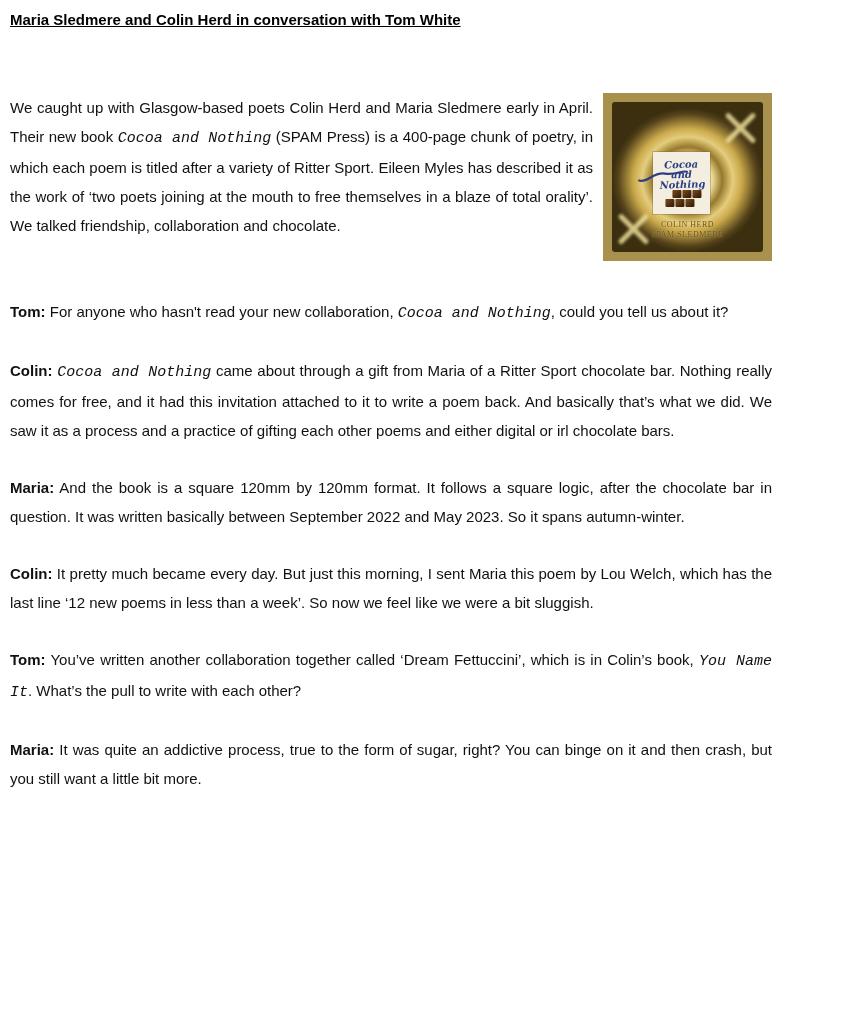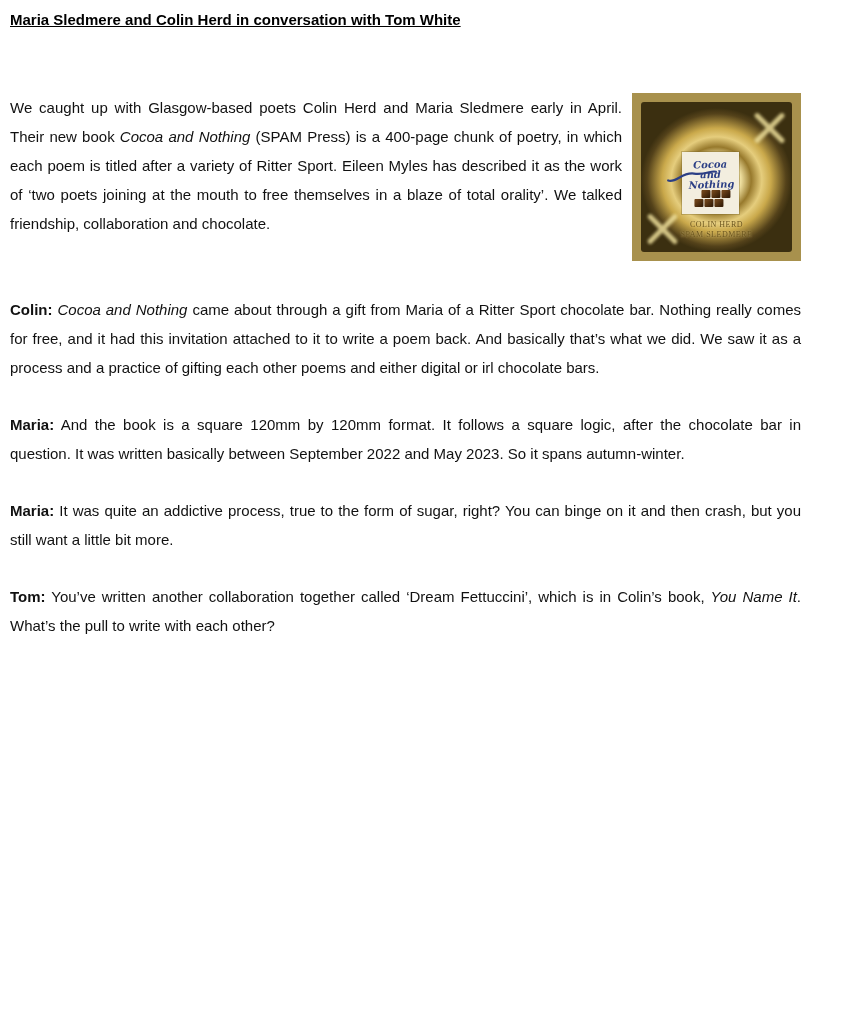--- a/index.html
+++ b/index.html
@@ -4,36 +4,36 @@
 <style>
   html, body { margin: 0; padding: 0; background: #ffffff; }
   body {
     width: 850px; height: 1024px; overflow: hidden;
     font-family: "Liberation Sans", sans-serif;
     color: #111111;
   }
   .page {
     box-sizing: border-box;
     width: 850px; height: 1024px;
-    padding: 8px 49px 0 10px;
+    padding: 8px 78px 0 10px;
   }
   .doc-title {
     font-size: 15px; font-weight: bold; line-height: 24px;
     text-decoration: underline;
     margin: 0 0 61px 0;
     color: #000000;
   }
   .para {
     font-size: 15px; line-height: 29px;
     text-align: justify;
     margin: 0 0 28px 0;
   }
   .para.intro { margin-bottom: 57px; }
   .speaker { font-weight: bold; }
-  .it { font-style: italic; }
+  .it { font-style: italic; font-family: Liberation Mono, monospace; }
 
   
   .cover {
     float: right;
     width: 169px; height: 168px;
     margin: 0 0 10px 10px;
     box-sizing: border-box;
     padding: 9px;
     background: var(--frame, #a8914d);
   }
@@ -138,32 +138,38 @@
         </div>
         <div class="authors">
           <span>COLIN HERD</span><br>
           <span>SPAM SLEDMERE</span>
         </div>
       </div>
     </figure>
     <span><span>We caught up with Glasgow-based poets Colin Herd and Maria Sledmere early in April. Their new book </span><span class="it">Cocoa and Nothing</span><span> (SPAM Press) is a 400-page chunk of poetry, in which each poem is titled after a variety of Ritter Sport. Eileen Myles has described it as the work of ‘two poets joining at the mouth to free themselves in a blaze of total orality’. We talked friendship, collaboration and chocolate.</span></span>
   </div>
 
+  <div class="para">
+    <span class="speaker">Tom:</span><span><span> For anyone who hasn't read your new collaboration, </span><span class="it">Cocoa and Nothing</span><span>, could you tell us about it?</span></span>
+  </div>
 
   <div class="para">
     <span class="speaker">Colin:</span><span><span> </span><span class="it">Cocoa and Nothing</span><span> came about through a gift from Maria of a Ritter Sport chocolate bar. Nothing really comes for free, and it had this invitation attached to it to write a poem back. And basically that’s what we did. We saw it as a process and a practice of gifting each other poems and either digital or irl chocolate bars.</span></span>
   </div>
 
   <div class="para">
     <span class="speaker">Maria:</span><span><span> And the book is a square 120mm by 120mm format. It follows a square logic, after the chocolate bar in question. It was written basically between September 2022 and May 2023. So it spans autumn-winter.</span></span>
   </div>
 
 
-
   <div class="para">
-    <span class="speaker">Maria:</span><span><span> It was quite an addictive process, true to the form of sugar, right? You can binge on it and then crash, but you still want a little bit more.</span></span>
+    <span class="speaker">Colin:</span><span><span> It pretty much became every day. But just this morning, I sent Maria this poem by Lou Welch, which has the last line ‘12 new poems in less than a week’. So now we feel like we were a bit sluggish.</span></span>
   </div>
 
   <div class="para">
     <span class="speaker">Tom:</span><span><span> You’ve written another collaboration together called ‘Dream Fettuccini’, which is in Colin’s book, </span><span class="it">You Name It</span><span>. What’s the pull to write with each other?</span></span>
   </div>
 
+  <div class="para">
+    <span class="speaker">Maria:</span><span><span> It was quite an addictive process, true to the form of sugar, right? You can binge on it and then crash, but you still want a little bit more.</span></span>
+  </div>
+
 </div>
 
 </body></html>

